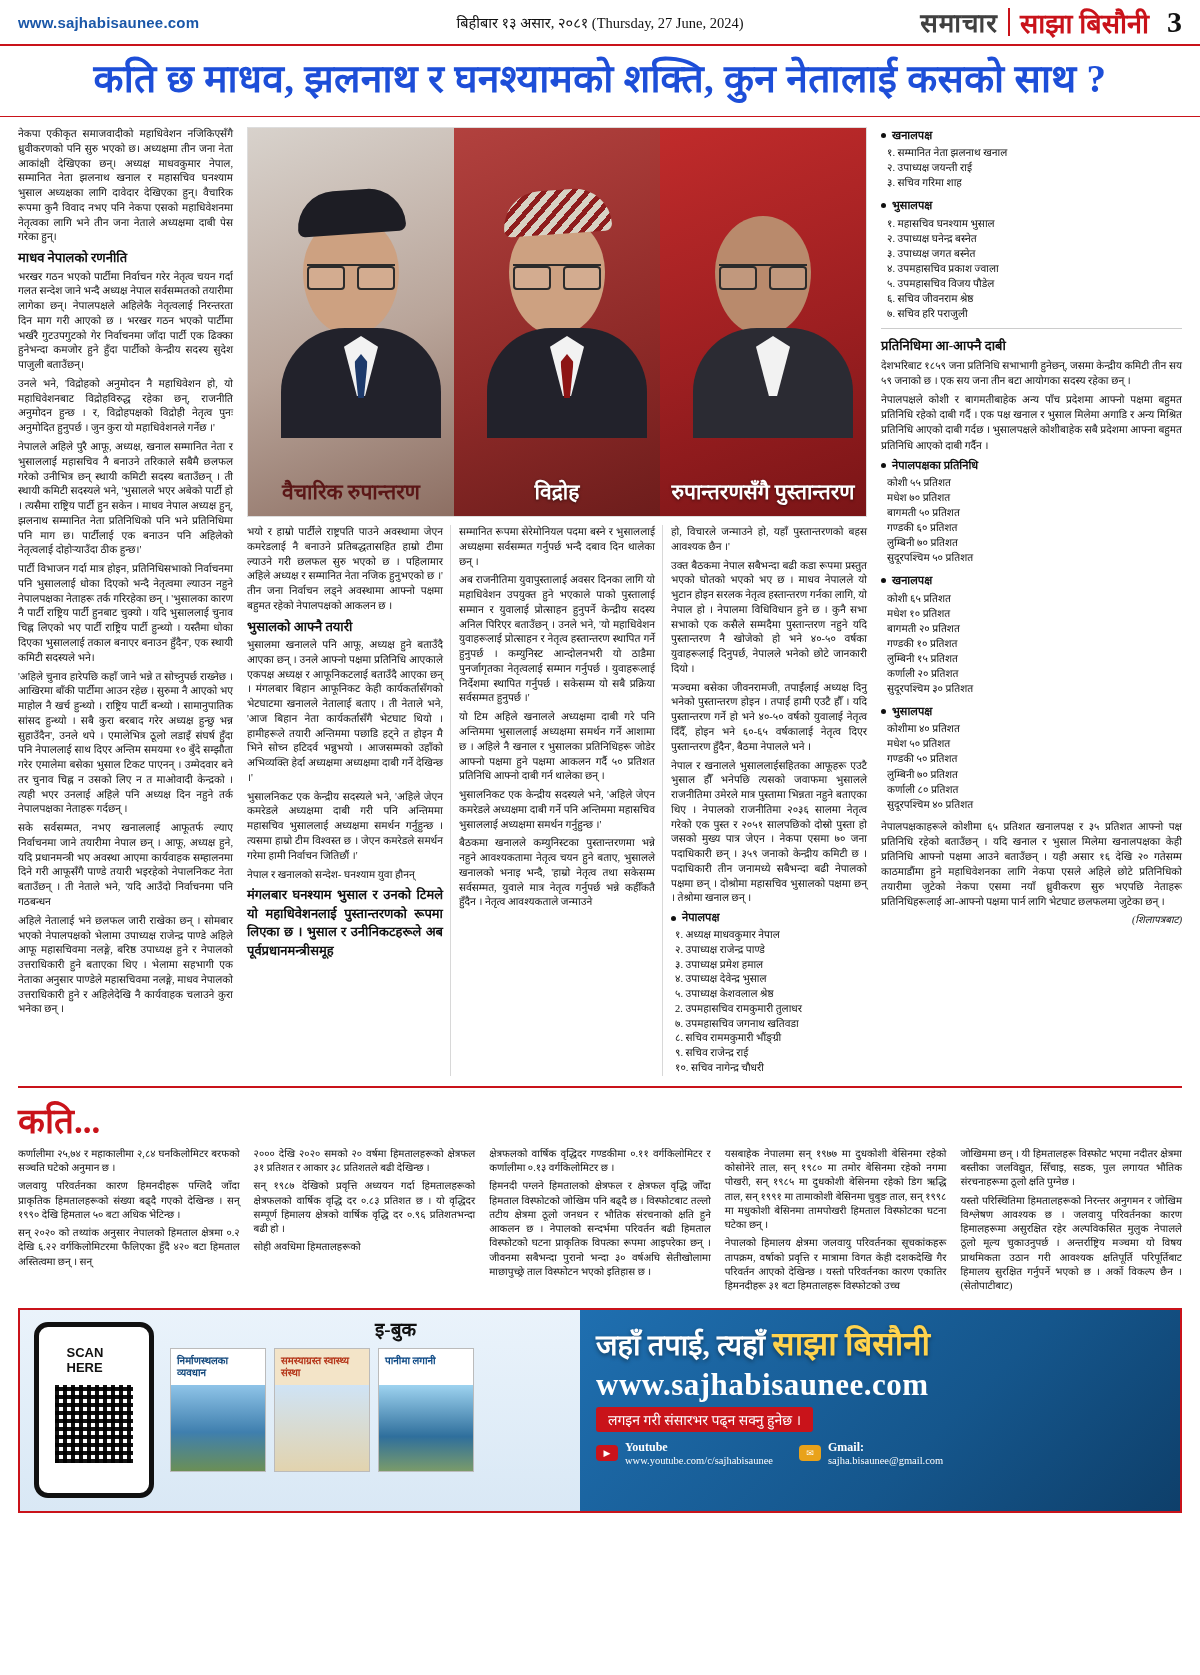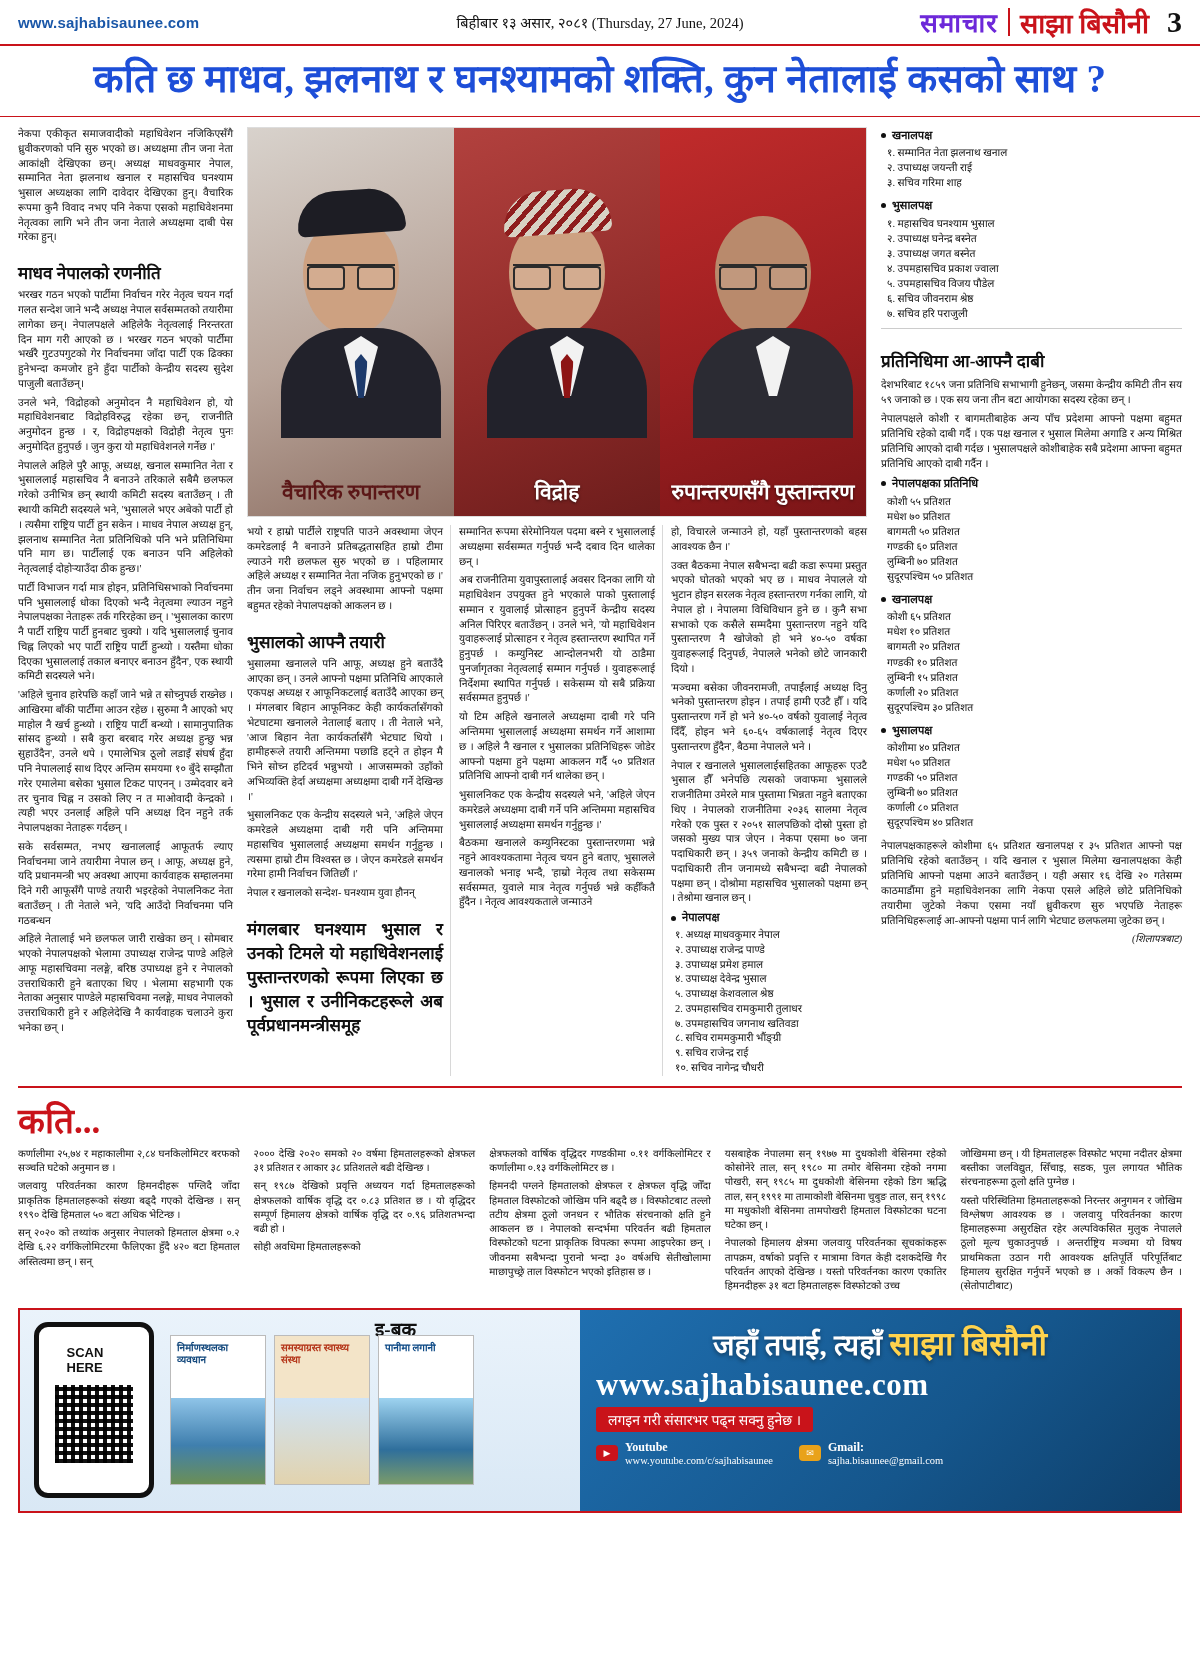--- a/index.html
+++ b/index.html
@@ -39,21 +39,21 @@
   }
   .mh-right {
     margin-left: auto;
     display: flex;
     align-items: center;
     gap: 10px;
   }
   .mh-news {
     font-size: 26px;
     font-weight: bold;
-    color: #6d28d9;
+    color: #404040;
     letter-spacing: 1px;
   }
   .mh-sep { width: 2px; height: 28px; background: #c9131a; }
   .mh-brand {
     font-size: 27px;
     font-weight: bold;
     color: #c9131a;
   }
   .mh-page {
     font-size: 30px;
@@ -81,21 +81,21 @@
     padding: 10px 18px 0 18px;
     position: relative;
   }
   .topgrid {
     display: grid;
     grid-template-columns: 215px 620px 1fr;
     gap: 14px;
   }
   .col-text { font-size: 10.4px; line-height: 1.42; text-align: justify; }
   .col-text p { margin: 0 0 4px 0; }
-  .sub-head { font-weight: bold; font-size: 17px; margin: 17px 0 2px; }
+  .sub-head { font-weight: bold; font-size: 13px; margin: 4px 0 2px; }
 
   
   .photoblock {
     display: grid;
     grid-template-columns: 1fr 1fr 1fr;
     height: 390px;
     border: 1px solid #ddd;
     overflow: hidden;
   }
   .pcell {
@@ -286,21 +286,21 @@
   }
   .ebook-tag {
     position: absolute;
     left: 355px; top: 6px;
     font-size: 19px;
     font-weight: bold;
     color: #111;
   }
   .books { display: flex; gap: 8px; align-items: flex-end; margin-left: 16px; }
   .book {
-    width: 96px; height: 150px;
+    width: 96px; height: 124px;
     border: 1px solid #bbb;
     background: #fff;
     position: relative;
     overflow: hidden;
     font-size: 8px;
   }
   .book .bt {
     position: absolute; top: 6px; left: 6px; right: 6px;
     font-weight: bold; font-size: 10px; line-height: 1.15;
   }
@@ -311,21 +311,21 @@
   .b2 .bimg { background: linear-gradient(180deg,#cfe3f5,#e2d3ae); }
   .b2 .bt { color: #b5371b; }
   .b3 .bimg { background: linear-gradient(180deg,#9ed3f0,#2f6f9c 60%,#7a9b6a); }
   .b3 .bt { color: #0e4a86; }
   .ad-right {
     position: relative;
     padding: 10px 16px;
     color: #fff;
     background: linear-gradient(135deg,#1f6fb0 0%, #15568c 60%, #0e3f6a 100%);
   }
-  .ad-line1 { font-size: 29px; font-weight: bold; text-shadow: 0 2px 4px rgba(0,0,0,.4); text-align: center; }
+  .ad-line1 { font-size: 29px; font-weight: bold; text-shadow: 0 2px 4px rgba(0,0,0,.4); }
   .ad-line1 .brand { color: #ffd34d; font-size: 33px; }
   .ad-url { font-size: 31px; font-weight: bold; color: #fff; margin-top: 2px; letter-spacing: .5px; }
   .ad-sub {
     display: inline-block;
     margin-top: 4px;
     background: #c9131a;
     color: #fff;
     font-size: 14px;
     padding: 3px 12px;
     border-radius: 3px;

